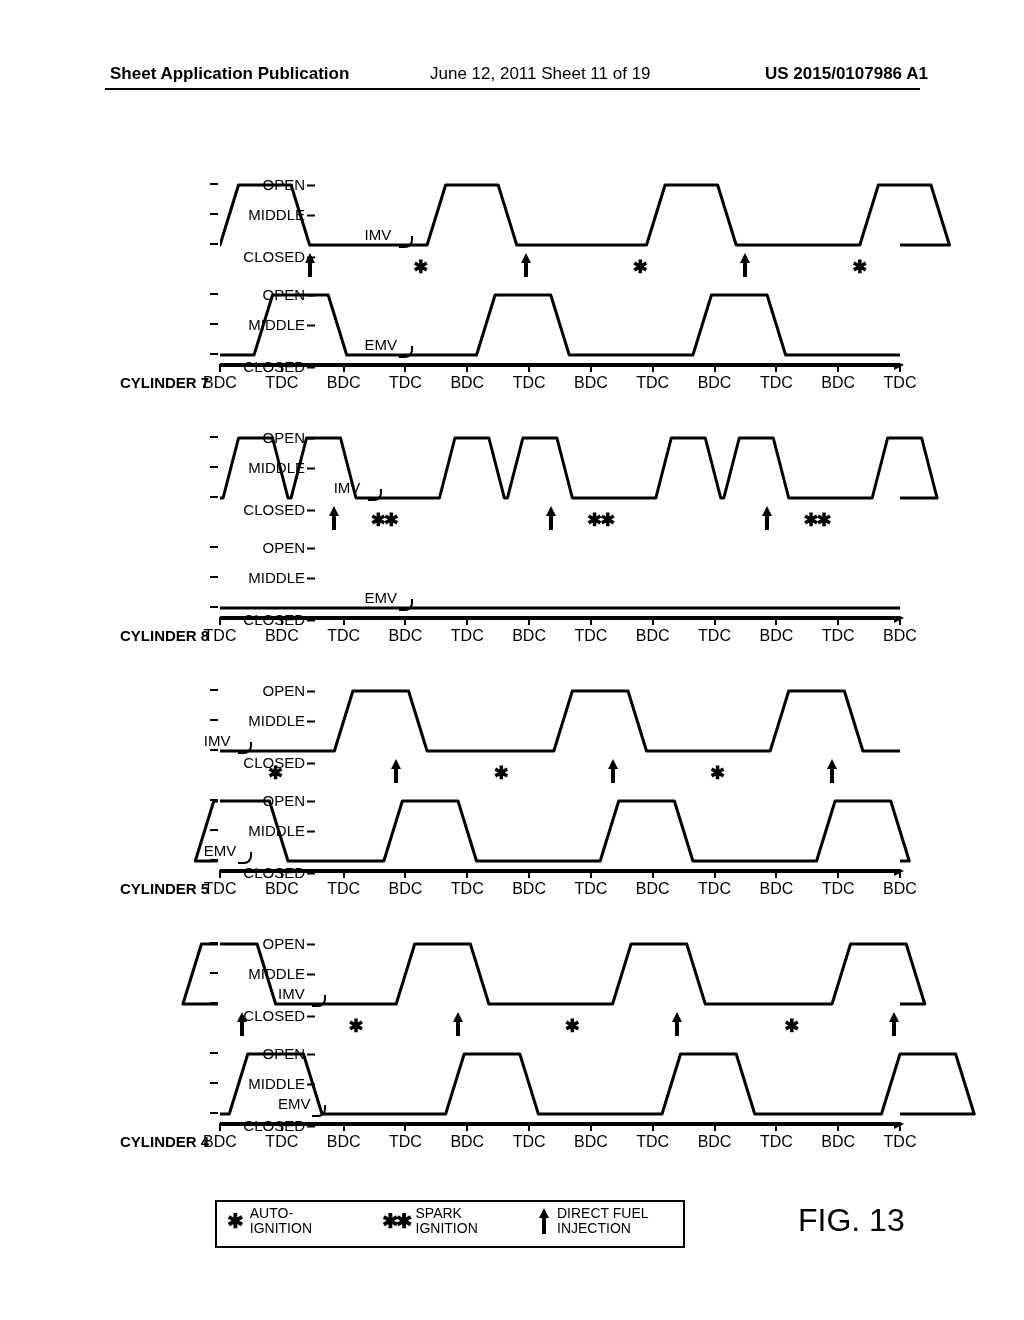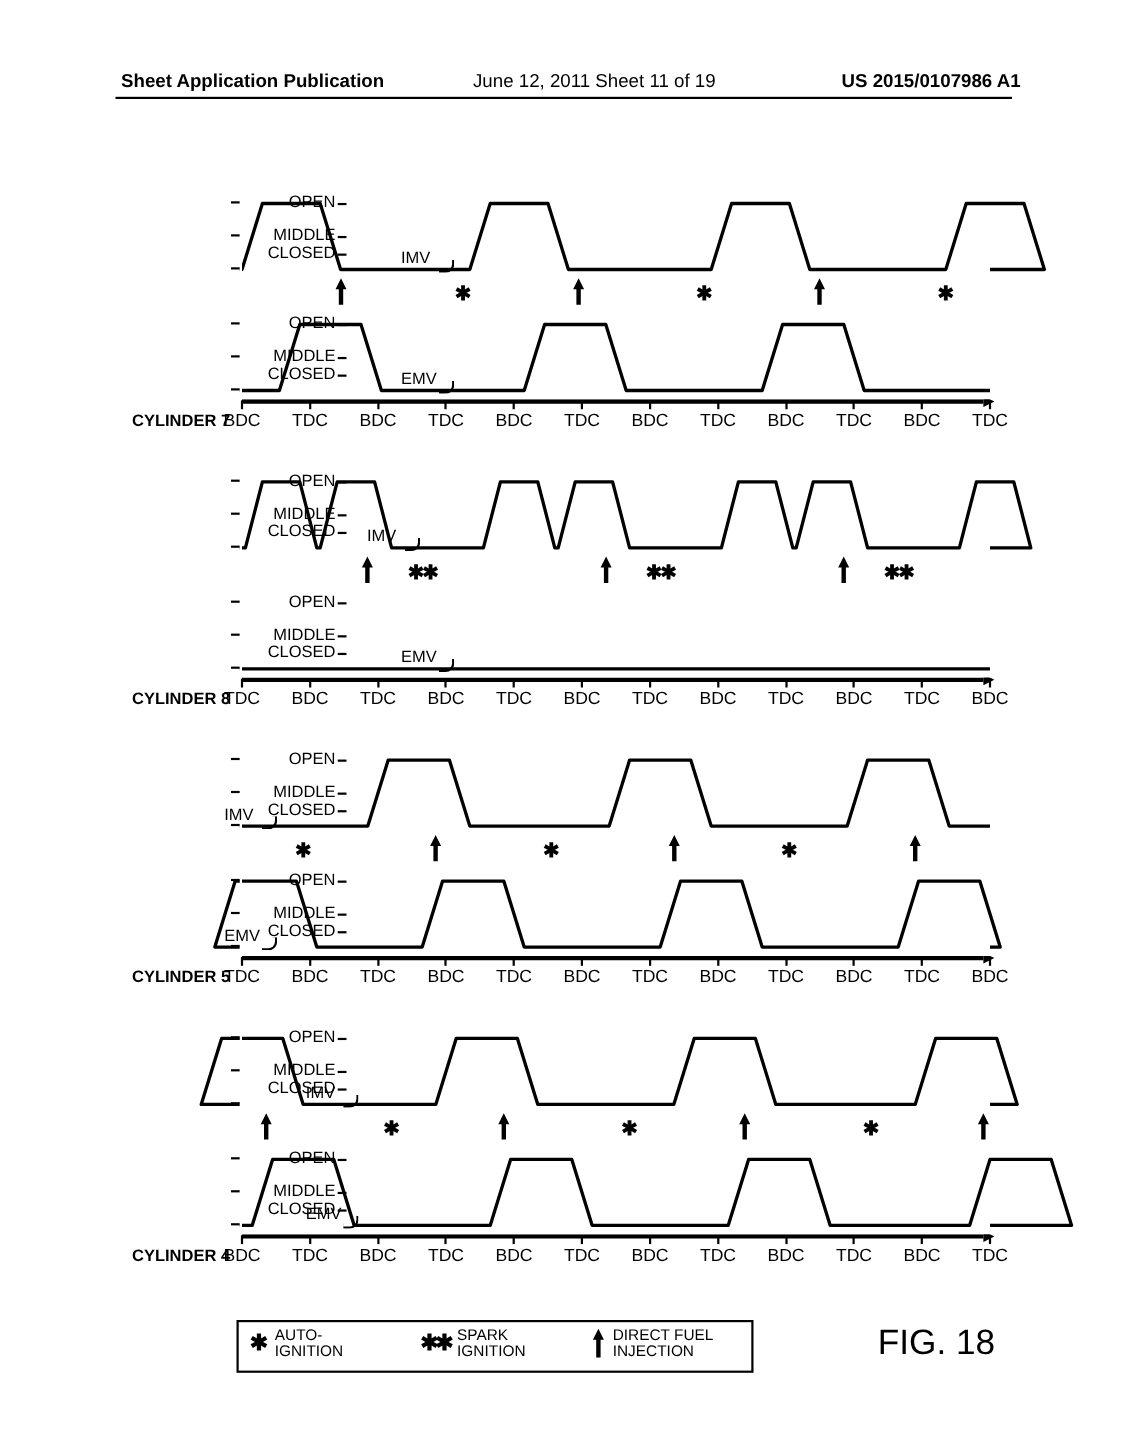--- a/index.html
+++ b/index.html
@@ -54,21 +54,21 @@
   .y-ticks {
     position: absolute;
     left: 0;
     width: 85px;
     font-size: 15px;
     text-align: right;
   }
   .y-ticks div { position: absolute; right: 0; transform: translateY(-50%); white-space: nowrap; }
   .y-ticks .y-open   { top: 4px; }
   .y-ticks .y-middle { top: 34px; }
-  .y-ticks .y-closed { top: 50px; }
+  .y-ticks .y-closed { top: 76px; }
   .y-ticks div::after {
     content: '';
     position: absolute;
     right: -10px;
     top: 50%;
     width: 8px;
     border-top: 2px solid #000;
   }
   
 
@@ -533,15 +533,15 @@
       <span class="legend-text">SPARK<br>IGNITION</span>
     </div>
     <div class="legend-item" style="left:320px">
       <svg class="legend-arrow-svg" viewBox="0 0 14 30">
         <path d="M7 2 L12 12 L9 12 L9 28 L5 28 L5 12 L2 12 Z" fill="#000"></path>
       </svg>
       <span class="legend-text">DIRECT FUEL<br>INJECTION</span>
     </div>
   </div>
 
-  <div class="fig-label">FIG. 18</div>
+  <div class="fig-label">FIG. 13</div>
 
 </div>
 
 </body></html>

